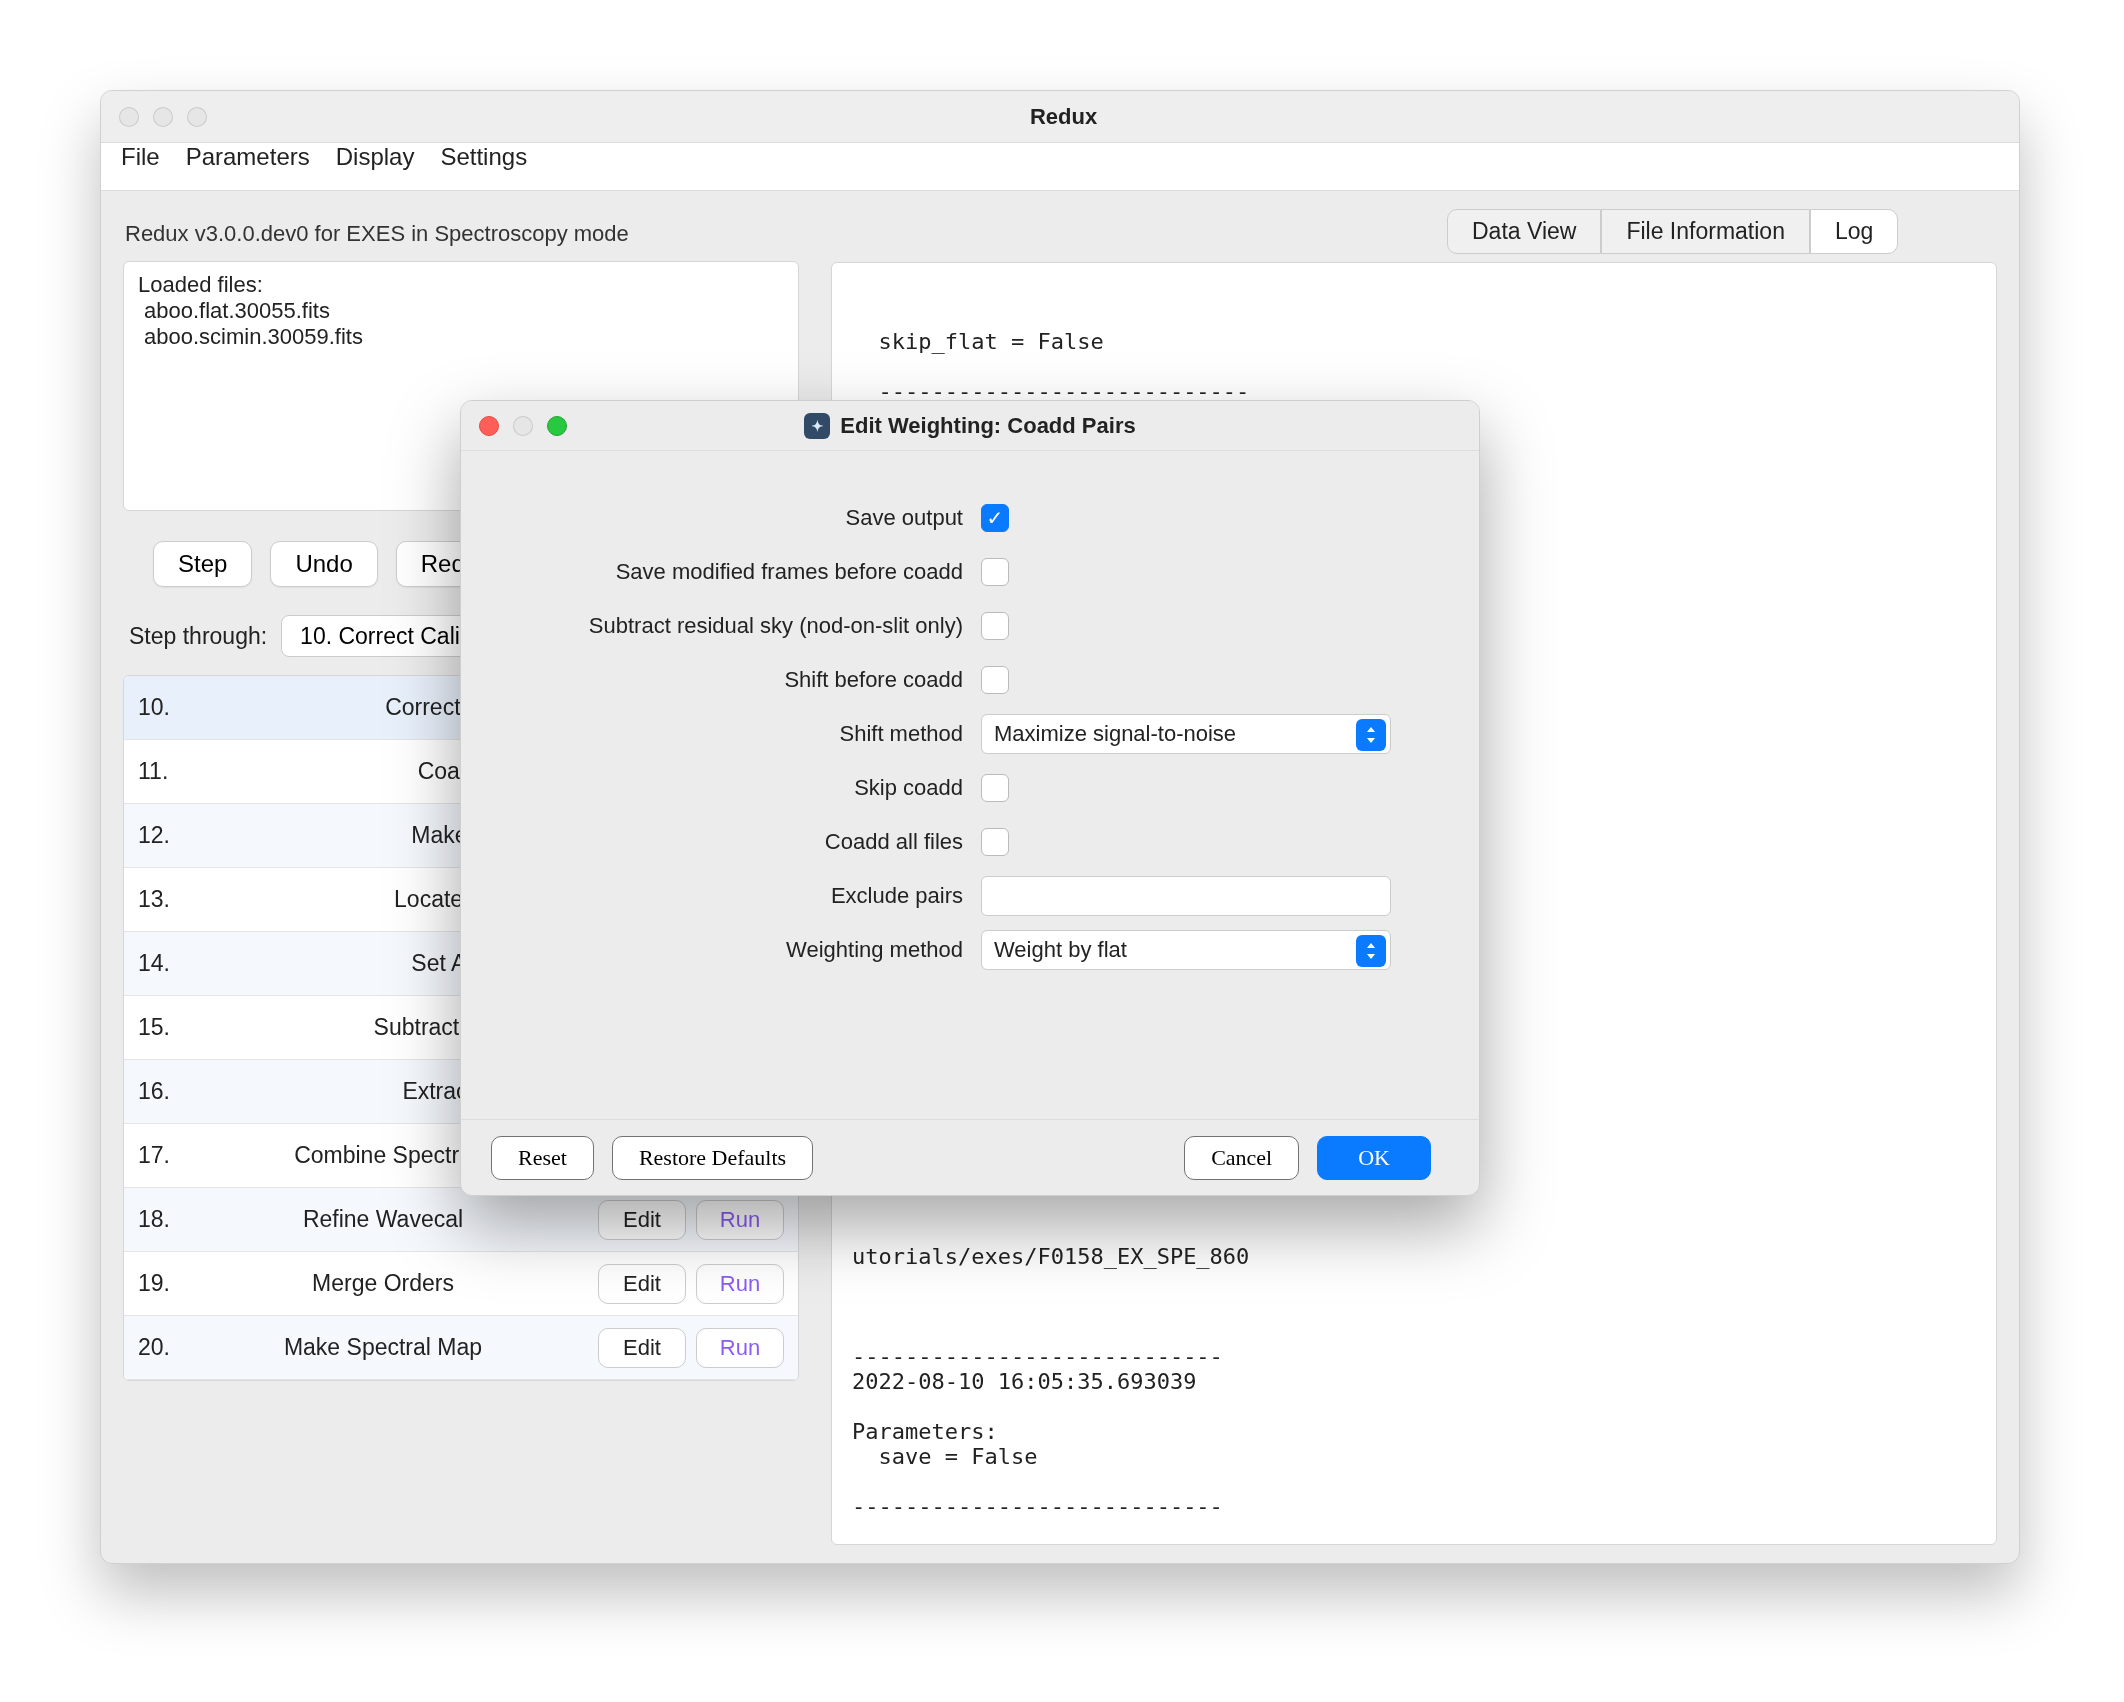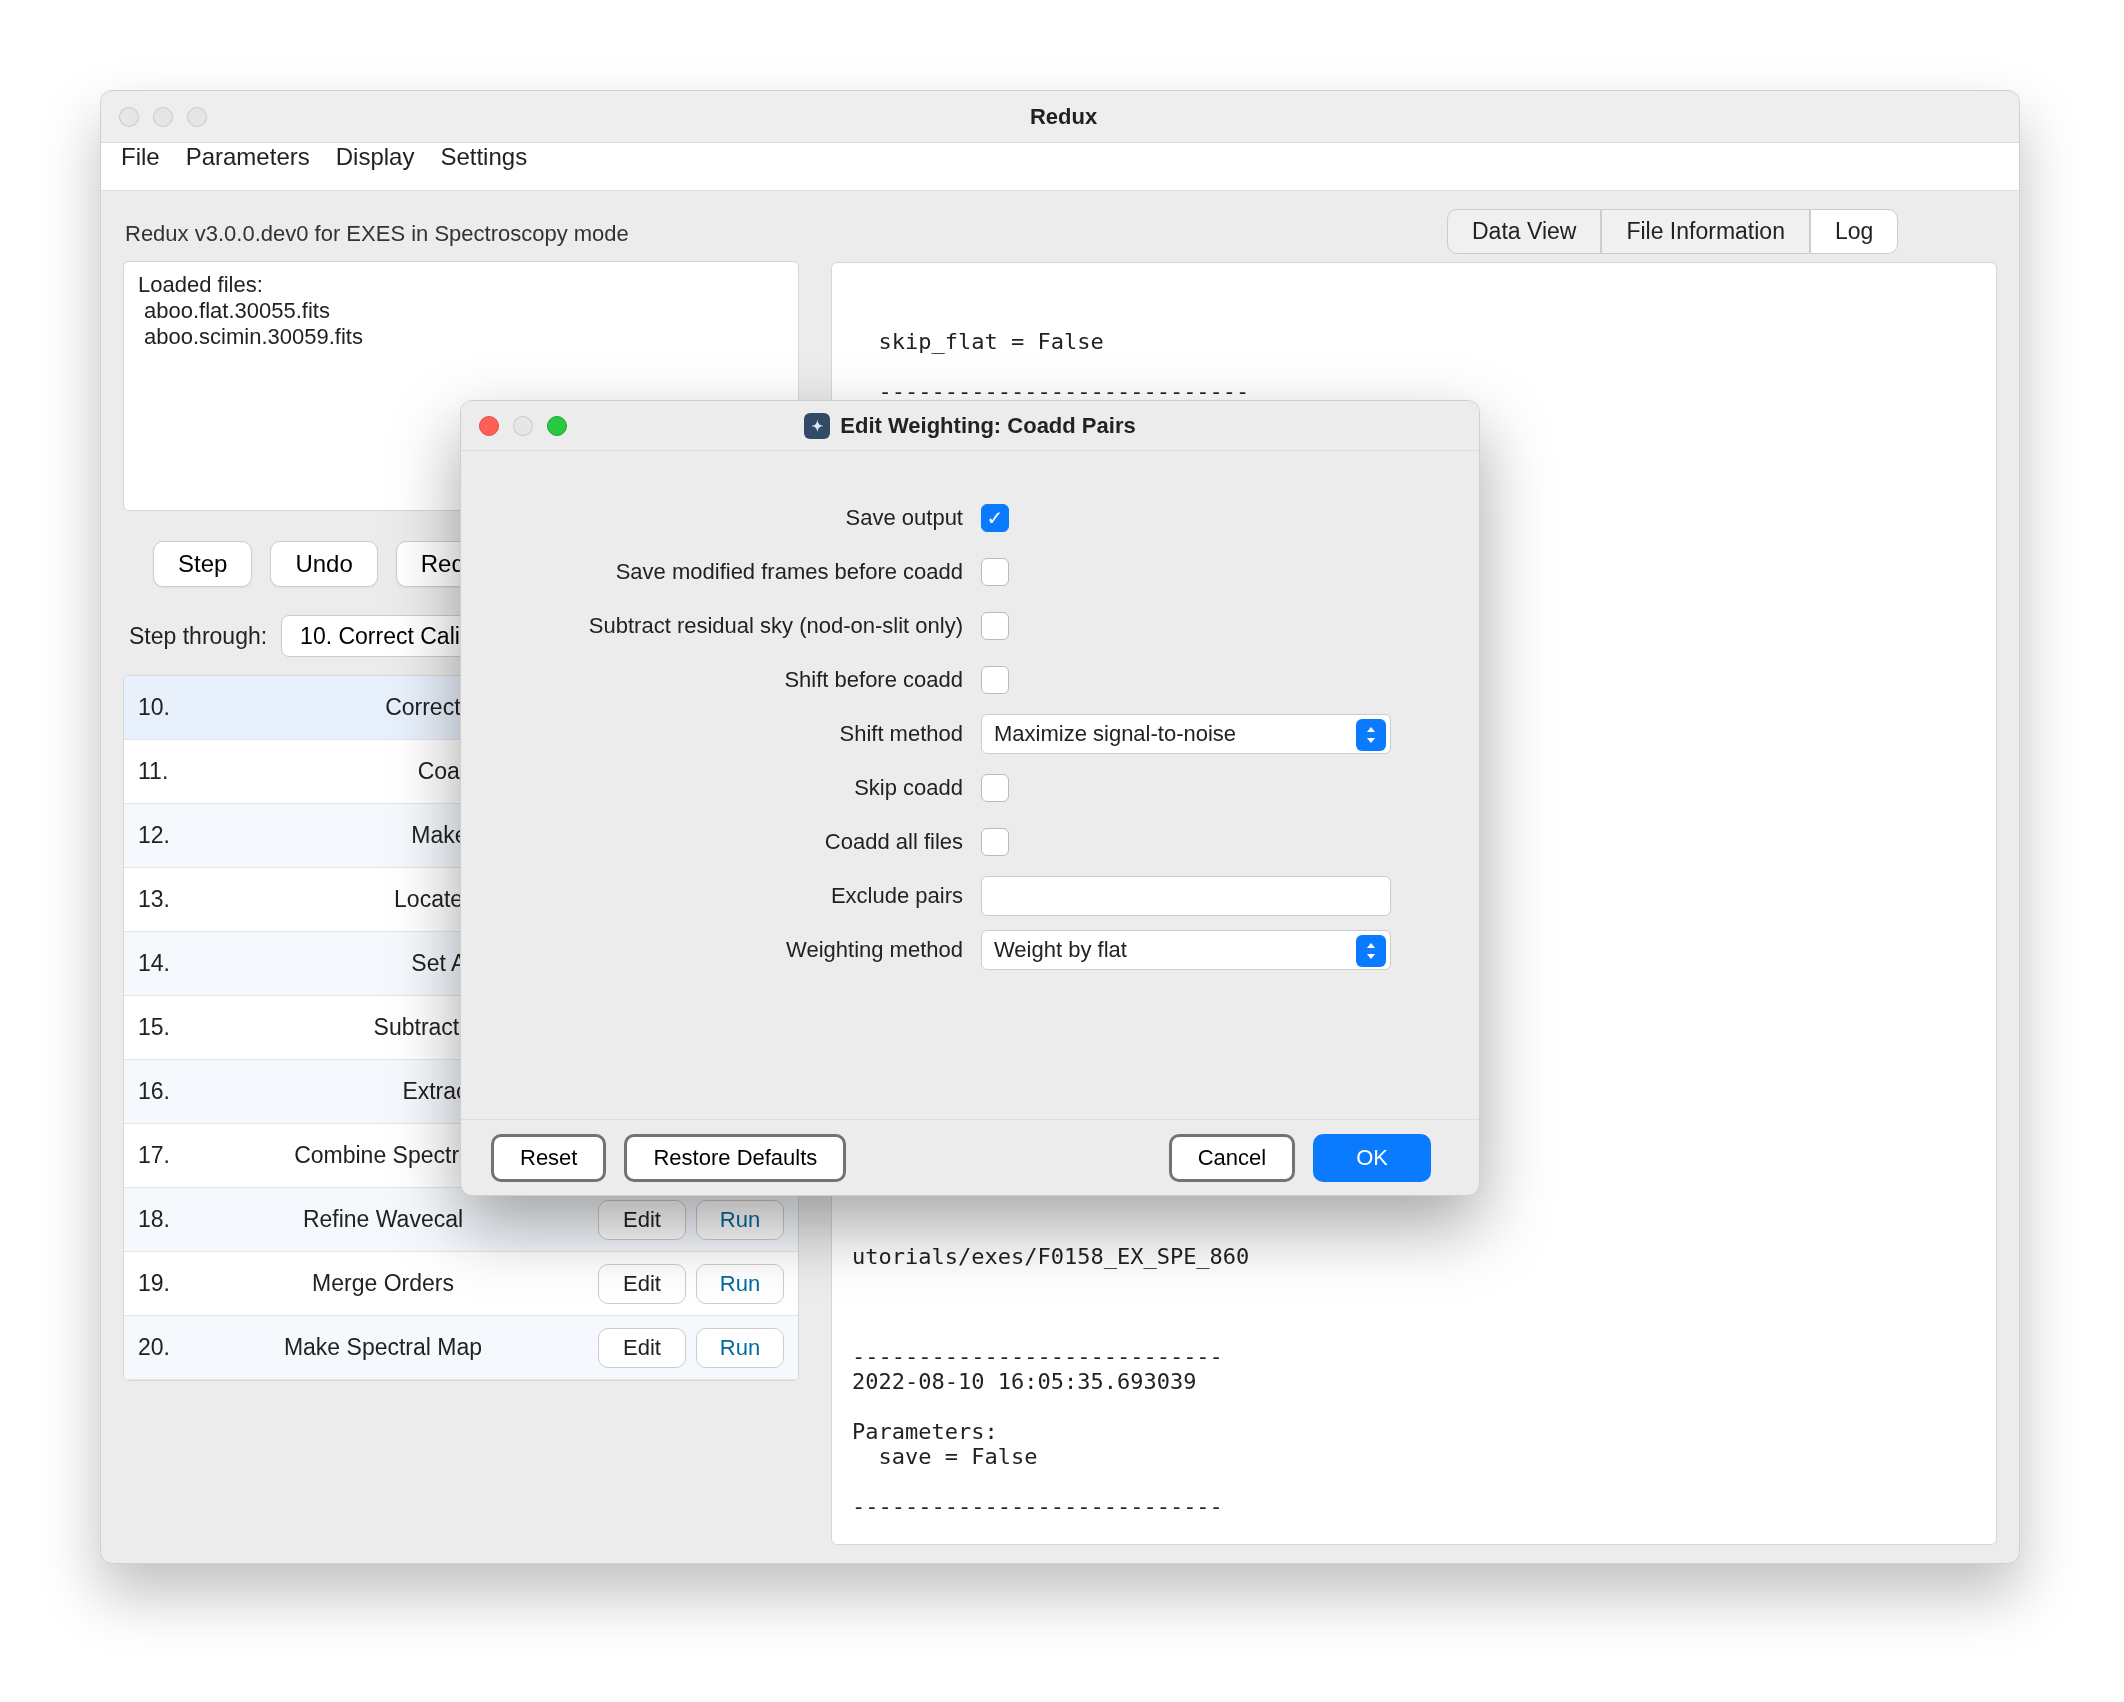--- a/index.html
+++ b/index.html
@@ -70,21 +70,21 @@
     font-size:23px; padding:0 14px 0 14px;
   }
   .step-row.highlight { background:#e8f0fb; }
   .step-row.alt { background:#f5f8fd; }
   .step-num { width:60px; }
   .step-name { flex:1; text-align:center; padding-right:20px;}
   .mini-btn {
     border:1px solid #ccc; border-radius:10px; background:#fff; width:88px; height:40px;
     font-size:22px; display:flex; align-items:center; justify-content:center; margin-left:10px;
   }
-  .mini-btn.disabled { color:#0369a1; }
+  .mini-btn.disabled { color:#8b5cf6; }
 
   .tabs-row { display:flex; gap:0; margin:0 10px 8px auto; width:540px; }
   .tab {
     border:1px solid #ccc; background:#f0f0f0; padding:8px 24px; font-size:23px;
   }
   .tab:first-child { border-radius:10px 0 0 10px; }
   .tab:last-child { border-radius:0 10px 10px 0; }
   .tab.active { background:#fff; }
 
   .log {
@@ -108,21 +108,21 @@
   .form-row { display:flex; align-items:center; height:54px; }
   .form-label { width:480px; text-align:right; padding-right:18px; font-size:22px; }
   .form-ctrl { flex:1; display:flex; align-items:center; }
   .chk { width:28px; height:28px; border:1px solid #bbb; border-radius:6px; background:#fff; display:flex; align-items:center; justify-content:center; }
   .chk.checked { background:#0a7bff; border-color:#0a7bff; color:#fff; font-size:20px; }
   .textin { height:40px; width:410px; border:1px solid #ccc; border-radius:6px; background:#fff; padding:4px 12px; font-size:22px; }
   .select { position:relative; height:40px; width:410px; border:1px solid #ccc; border-radius:6px; background:#fff; padding:4px 36px 4px 12px; font-size:22px; display:flex; align-items:center;}
   .select .chev { position:absolute; right:4px; top:4px; width:30px; height:32px; background:#0a7bff; border-radius:6px; display:flex; align-items:center; justify-content:center; color:#fff;}
   .select .chev svg { width:12px; height:16px; }
   .dialog-footer { position:absolute; left:0; right:0; bottom:0; height:76px; padding:0 30px; display:flex; align-items:center; border-top:1px solid #ddd;}
-  .dbtn { background:#fff; border:3px solid #737373; border-radius:10px; padding:8px 26px; font-size:22px; margin-right:18px;}
+  .dbtn { background:#fff; border:1px solid #737373; border-radius:10px; padding:8px 26px; font-size:22px; margin-right:18px;font-family:Liberation Serif, serif;}
   .spacer { flex:1; }
   .dbtn.primary { background:#0a7bff; color:#fff; border-color:#0a7bff; padding:8px 40px;}
 </style>
 </head>
 <body>
 
 <div class="main-window">
   <div class="titlebar">
     <div class="traffic">
       <div class="dot"></div>

